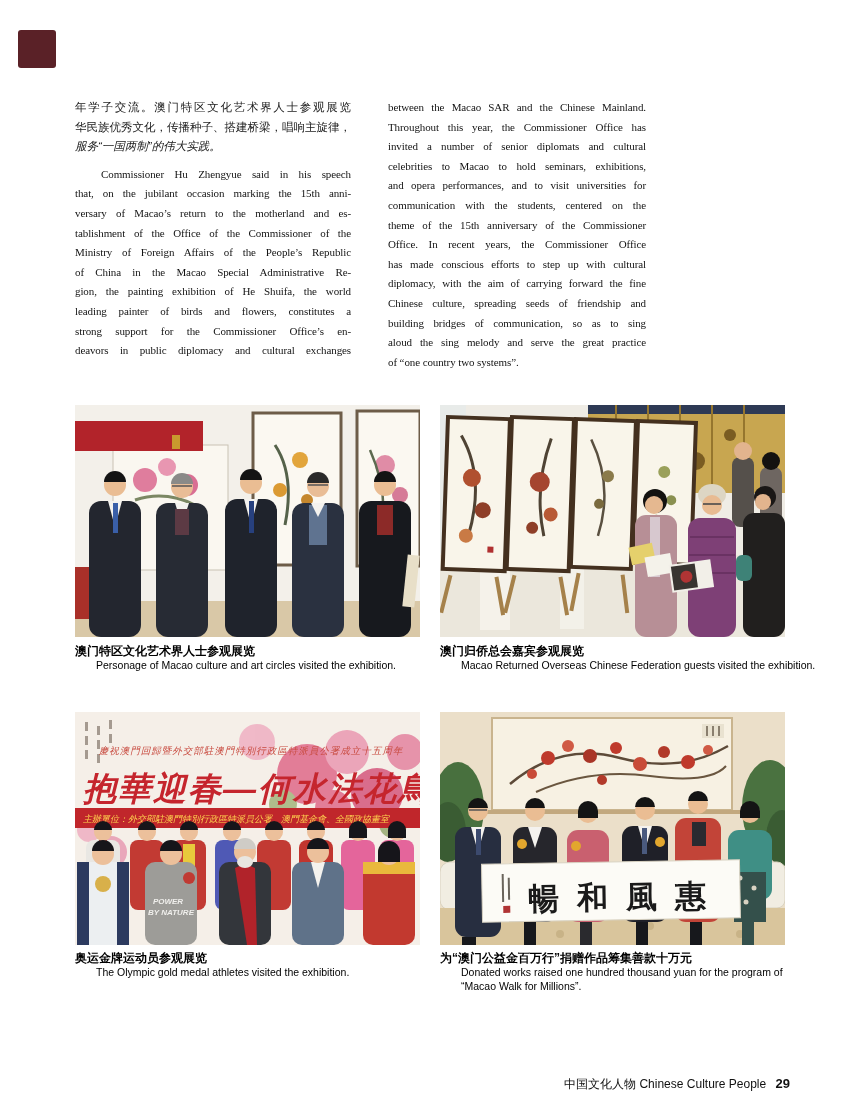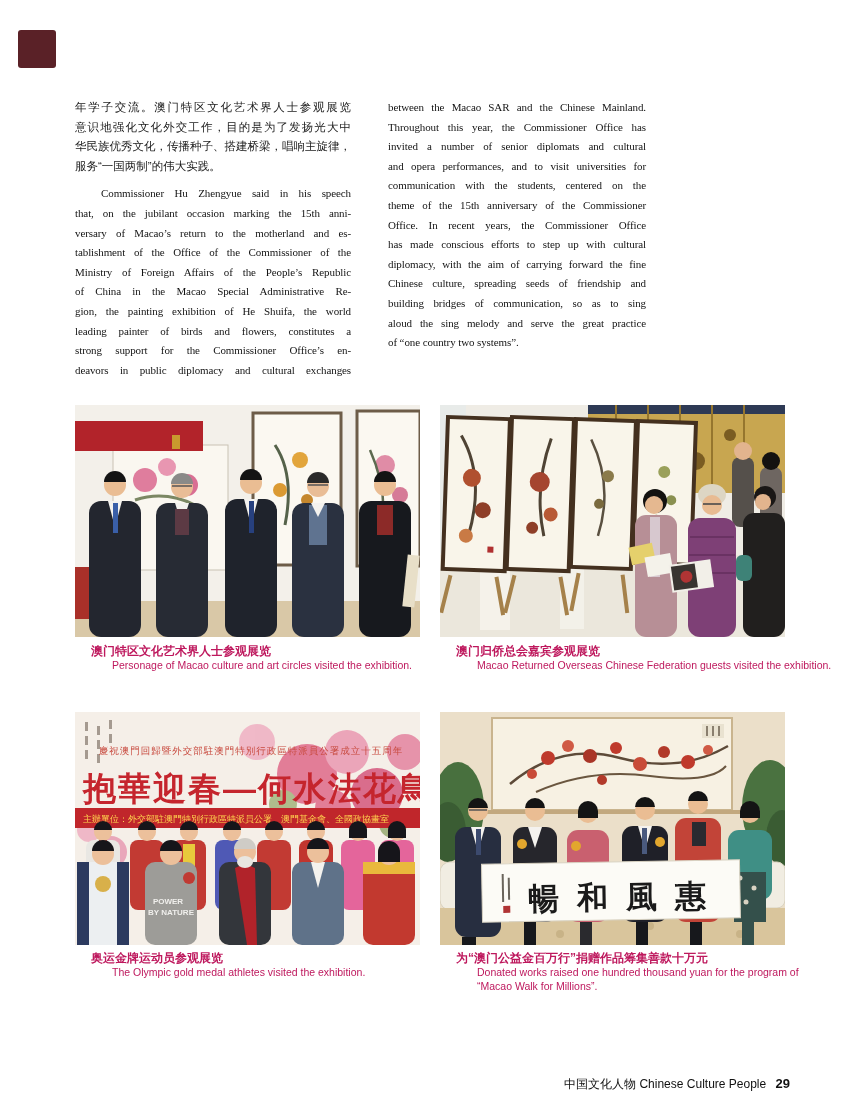--- a/index.html
+++ b/index.html
@@ -6,35 +6,35 @@
   #page{position:relative;width:846px;height:1102px;background:#ffffff;overflow:hidden;
         font-family:"Liberation Sans",sans-serif;}
   
   #brand{position:absolute;left:18px;top:30px;width:38px;height:38px;border-radius:3px;}
   
   .col{position:absolute;top:98px;}
   #col1{left:75px;width:276px;}
   #col2{left:388px;width:258px;}
   .zh .line{font:11.5px/19.6px "Liberation Sans",sans-serif;color:#1b1b1b;
             white-space:nowrap;text-align:justify;text-align-last:justify;}
-  .zh .line:last-child{text-align-last:left;}
+  .zh .line:last-child{text-align-last:left;font-style:italic;}
   .en .line{font:11px/19.6px "Liberation Serif",serif;color:#141414;letter-spacing:-0.1px;
             white-space:nowrap;text-align:justify;text-align-last:justify;}
   .en1{margin-top:8px;}
   .en1 .line:first-child{padding-left:26px;}
   .en2 .line:last-child{text-align-last:left;}
   
   figure{position:absolute;margin:0;}
   figure svg{display:block;}
   #ph1{left:75px;top:405px;width:345px;height:232px;}
   #ph2{left:440px;top:405px;width:345px;height:232px;}
-  #ph3{left:75px;top:712px;width:328px;height:233px;}
+  #ph3{left:75px;top:712px;width:328px;height:233px;font-style:italic;}
   #ph4{left:440px;top:712px;width:317px;height:233px;}
   
-  .cap{position:absolute;color:#be185d;margin-left:16px;}
+  .cap{position:absolute;color:#000000;}
   .cap .zh-cap{font:bold 12px/15px "Liberation Sans",sans-serif;white-space:nowrap;}
   .cap .en-cap{font:10.5px/13.5px "Liberation Sans",sans-serif;padding-left:21px;}
   #cap1{left:75px;top:644px;width:360px;}
   #cap2{left:440px;top:644px;width:390px;}
   #cap3{left:75px;top:951px;width:360px;}
   #cap4{left:440px;top:951px;width:380px;}
   .cap .en-cap.nw{white-space:nowrap;}
   
   #footer{position:absolute;left:0;right:56px;top:1044px;text-align:right;
           font:12px/15px "Liberation Sans",sans-serif;color:#111;margin-top:32px;}
@@ -43,21 +43,20 @@
 </head>
 <body>
 
 <div id="page">
 
   <div id="brand" style="background: rgb(90, 33, 39);"></div>
 
   <div id="col1" class="col">
     <div class="zh">
         <div class="line">年学子交流。澳门特区文化艺术界人士参观展览</div>
-        <div class="line">意识地强化文化外交工作，目的是为了发扬光大中</div>
         <div class="line">华民族优秀文化，传播种子、搭建桥梁，唱响主旋律，</div>
         <div class="line">服务“一国两制”的伟大实践。</div>
       </div>
     <div class="en en1">
         <div class="line">Commissioner Hu Zhengyue said in his speech</div>
         <div class="line">that, on the jubilant occasion marking the 15th anni-</div>
         <div class="line">versary of Macao’s return to the motherland and es-</div>
         <div class="line">tablishment of the Office of the Commissioner of the</div>
         <div class="line">Ministry of Foreign Affairs of the People’s Republic</div>
         <div class="line">of China in the Macao Special Administrative Re-</div>
@@ -65,20 +64,21 @@
         <div class="line">leading painter of birds and flowers, constitutes a</div>
         <div class="line">strong support for the Commissioner Office’s en-</div>
         <div class="line">deavors in public diplomacy and cultural exchanges</div>
       </div>
   </div>
   <div id="col2" class="col">
     <div class="en en2">
         <div class="line">between the Macao SAR and the Chinese Mainland.</div>
         <div class="line">Throughout this year, the Commissioner Office has</div>
         <div class="line">invited a number of senior diplomats and cultural</div>
+        <div class="line">celebrities to Macao to hold seminars, exhibitions,</div>
         <div class="line">and opera performances, and to visit universities for</div>
         <div class="line">communication with the students, centered on the</div>
         <div class="line">theme of the 15th anniversary of the Commissioner</div>
         <div class="line">Office. In recent years, the Commissioner Office</div>
         <div class="line">has made conscious efforts to step up with cultural</div>
         <div class="line">diplomacy, with the aim of carrying forward the fine</div>
         <div class="line">Chinese culture, spreading seeds of friendship and</div>
         <div class="line">building bridges of communication, so as to sing</div>
         <div class="line">aloud the sing melody and serve the great practice</div>
         <div class="line">of “one country two systems”.</div>

